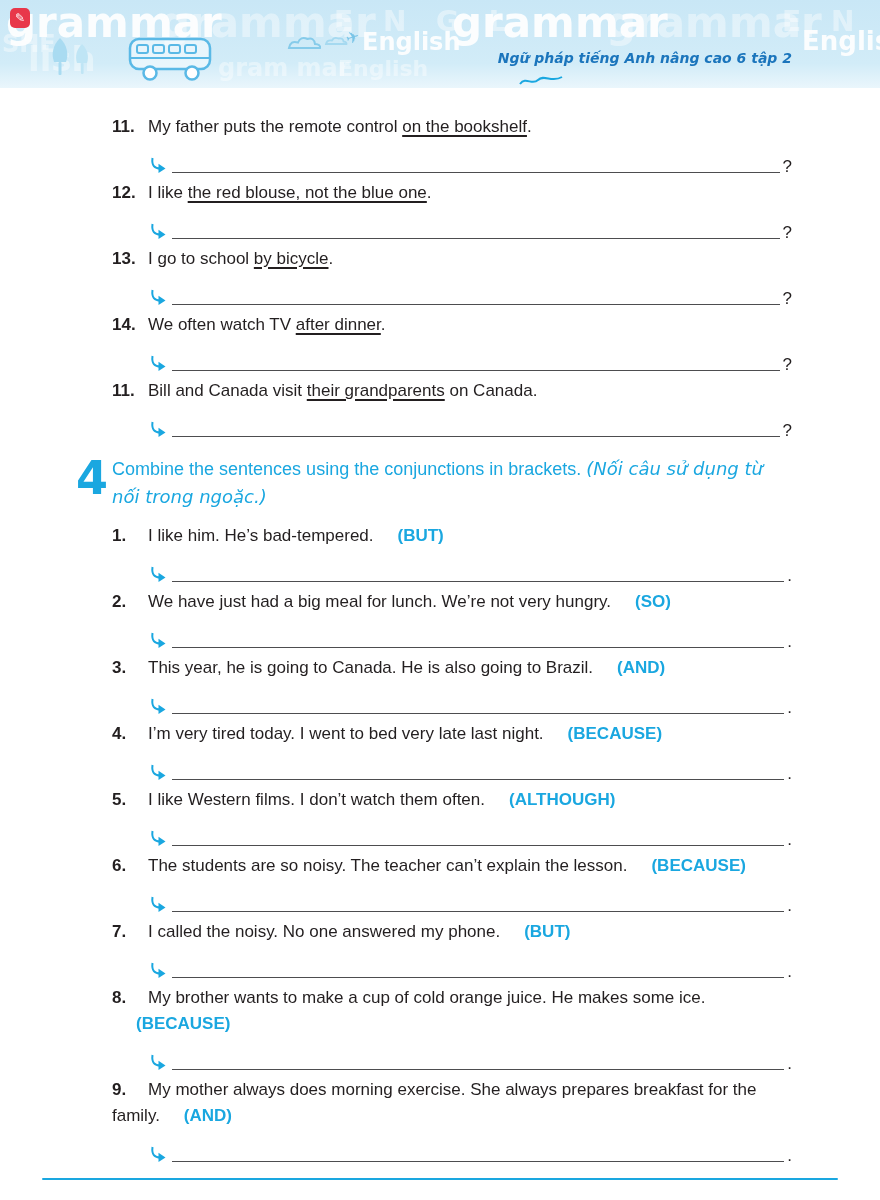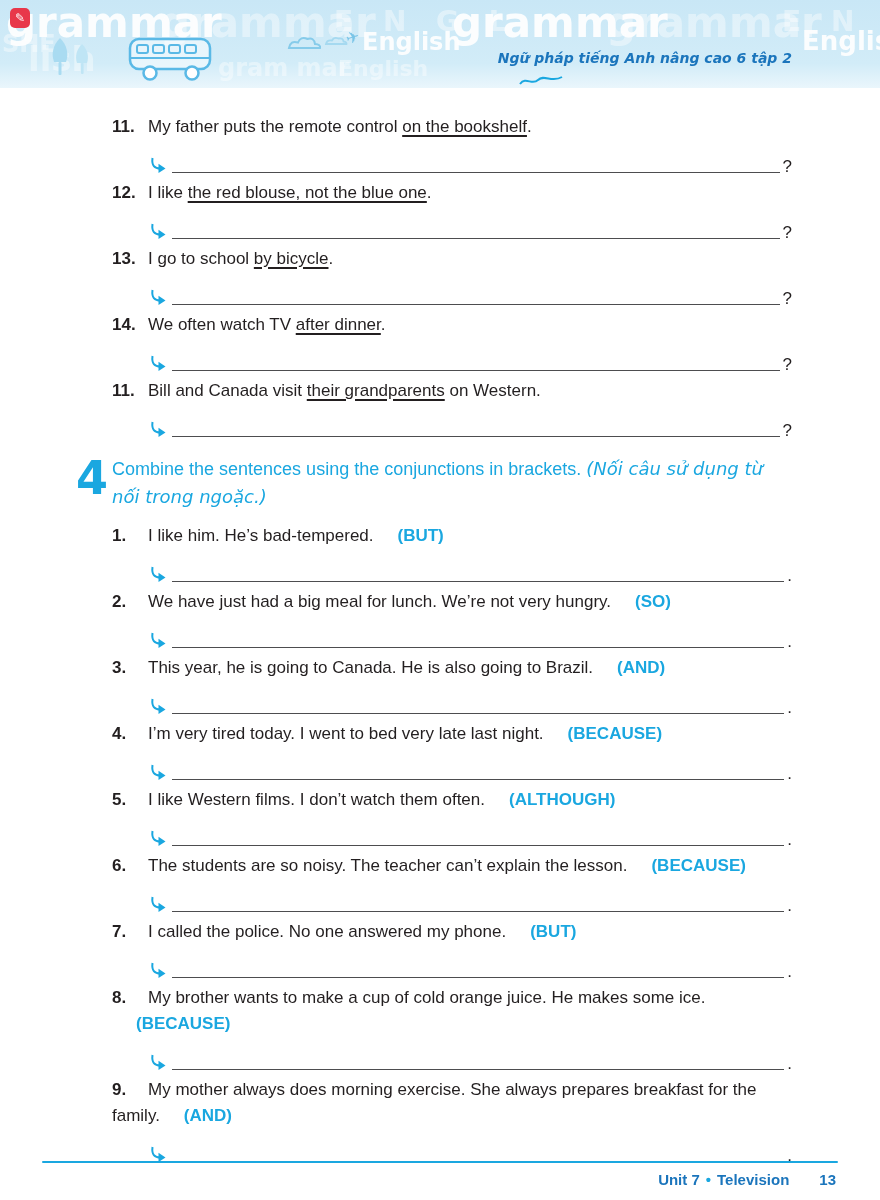--- a/index.html
+++ b/index.html
@@ -198,21 +198,21 @@
           <path class="f" d="M10.5 6.8 L17.5 11.5 L10.5 16 Z"></path>
         </svg>
       </span>
       <span class="line"></span>
       <span class="endch">?</span>
     </div>
   </div>
 
   <div class="q-item">
     <div class="q-sentence">
-      <span class="q-num">11.</span><span class="q-text"><span class="pre">Bill and Canada visit </span><span class="u">their grandparents</span><span class="post"> on Western.</span></span>
+      <span class="q-num">11.</span><span class="q-text"><span class="pre">Bill and Canada visit </span><span class="u">their grandparents</span><span class="post"> on Canada.</span></span>
     </div>
     <div class="answer-line">
       <span class="arrow">
         <svg width="18" height="16" viewBox="0 0 18 16">
           <path class="s" d="M4.5 1 C3.5 8.5 6.5 11.5 12.5 11.5" fill="none" stroke-width="2"></path>
           <path class="f" d="M10.5 6.8 L17.5 11.5 L10.5 16 Z"></path>
         </svg>
       </span>
       <span class="line"></span>
       <span class="endch">?</span>
@@ -321,21 +321,21 @@
           <path class="f" d="M10.5 6.8 L17.5 11.5 L10.5 16 Z"></path>
         </svg>
       </span>
       <span class="line"></span>
       <span class="endch">.</span>
     </div>
   </div>
 
   <div class="q-item">
     <div class="q-sentence">
-      <span class="q-num">7.</span><span class="q-body">I called the police. No one answered my phone.</span><span class="conj">(BUT)</span>
+      <span class="q-num">7.</span><span class="q-body">I called the noisy. No one answered my phone.</span><span class="conj">(BUT)</span>
     </div>
     <div class="answer-line">
       <span class="arrow">
         <svg width="18" height="16" viewBox="0 0 18 16">
           <path class="s" d="M4.5 1 C3.5 8.5 6.5 11.5 12.5 11.5" fill="none" stroke-width="2"></path>
           <path class="f" d="M10.5 6.8 L17.5 11.5 L10.5 16 Z"></path>
         </svg>
       </span>
       <span class="line"></span>
       <span class="endch">.</span>
@@ -373,18 +373,15 @@
       <span class="endch">.</span>
     </div>
   </div>
 </div>
     </section>
 
   </main>
 
   <footer class="footer">
     <div class="footer-rule"></div>
-    <div class="footer-text">
-      <span>Unit 7</span><span class="dot">•</span><span>Television</span><span class="pageno">13</span>
-    </div>
   </footer>
 
 </div>
 
 </body></html>

